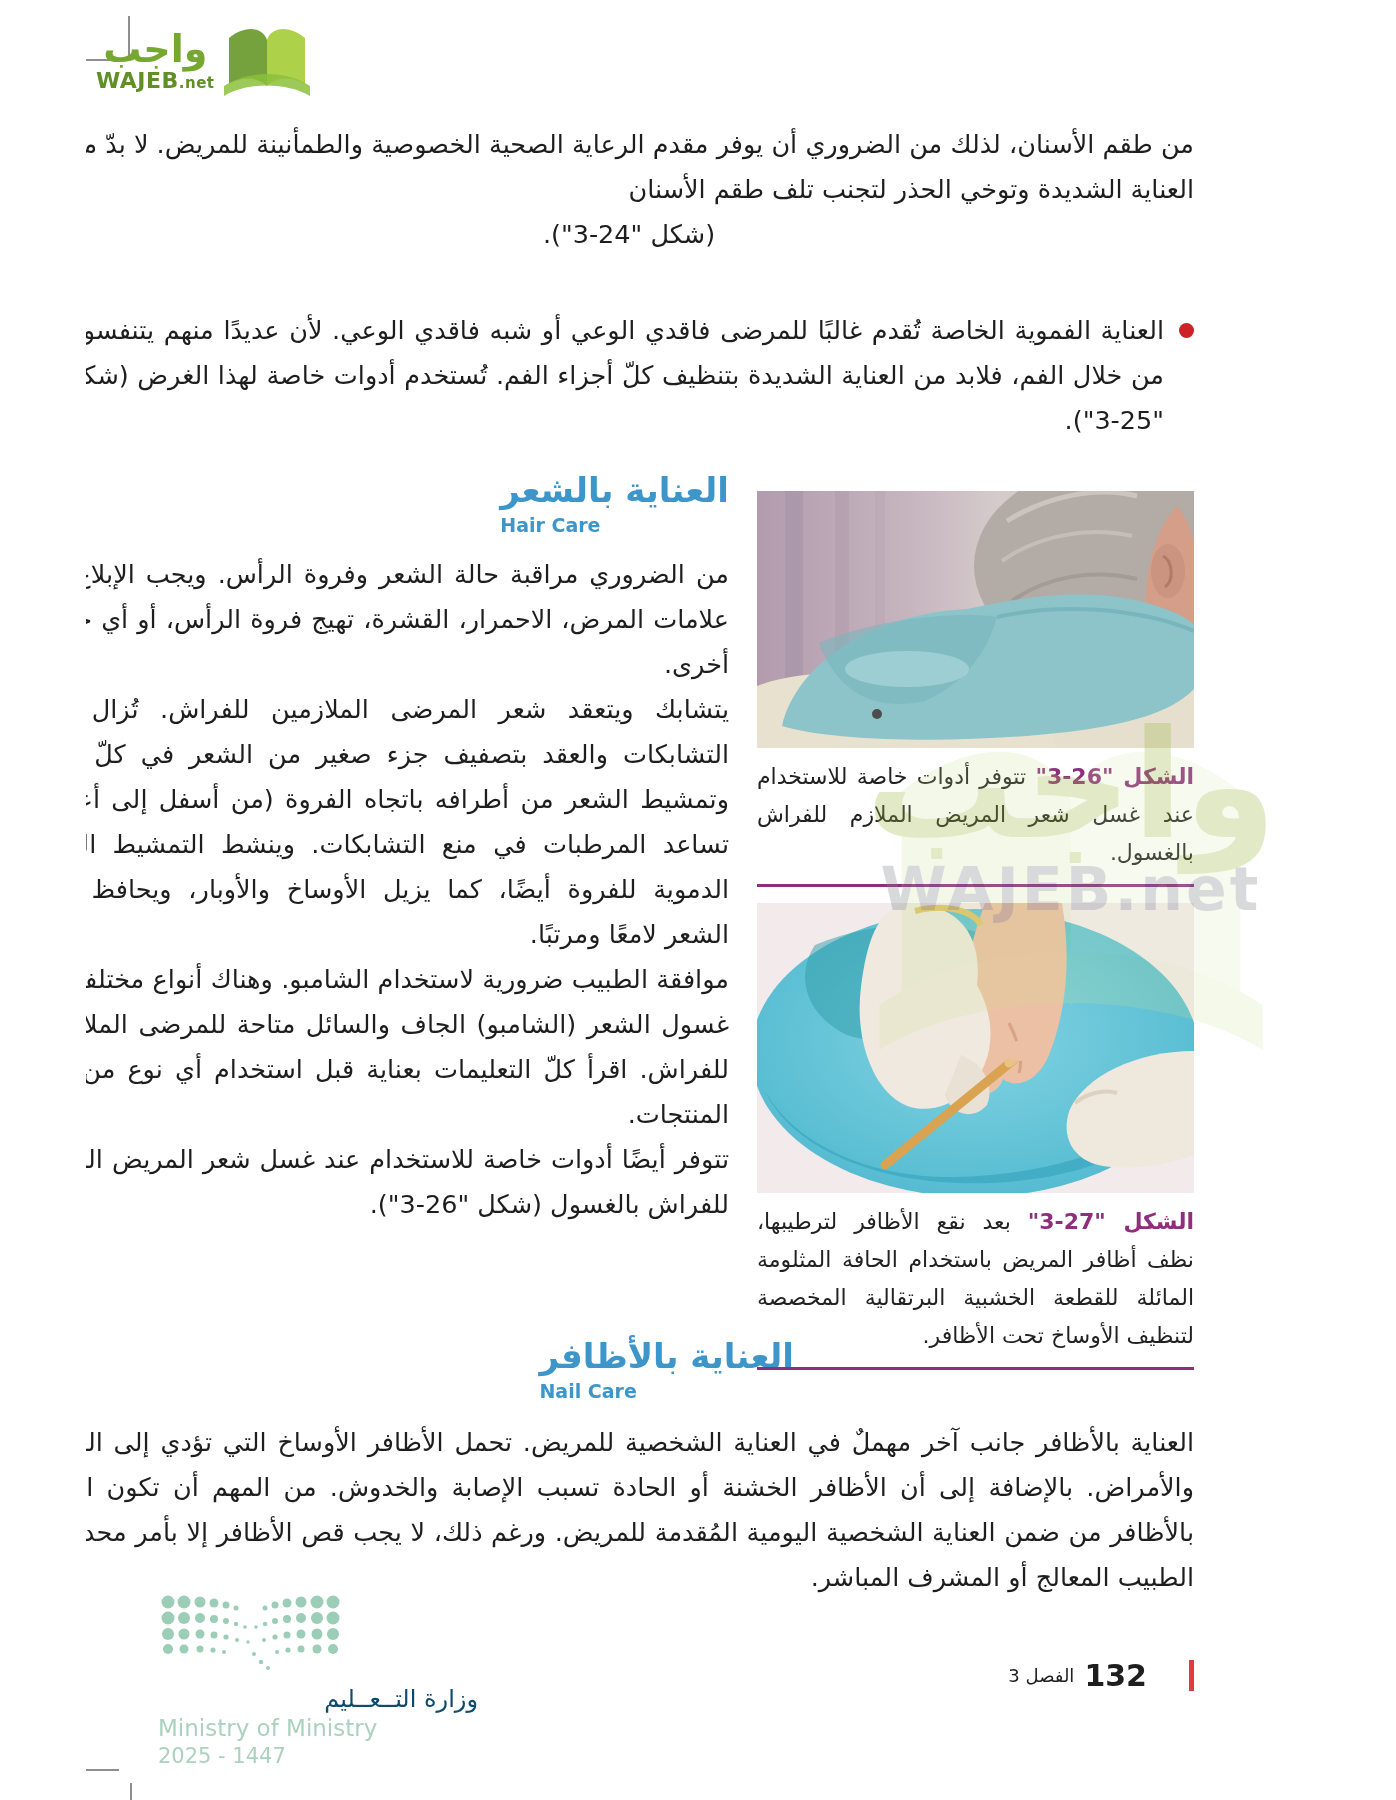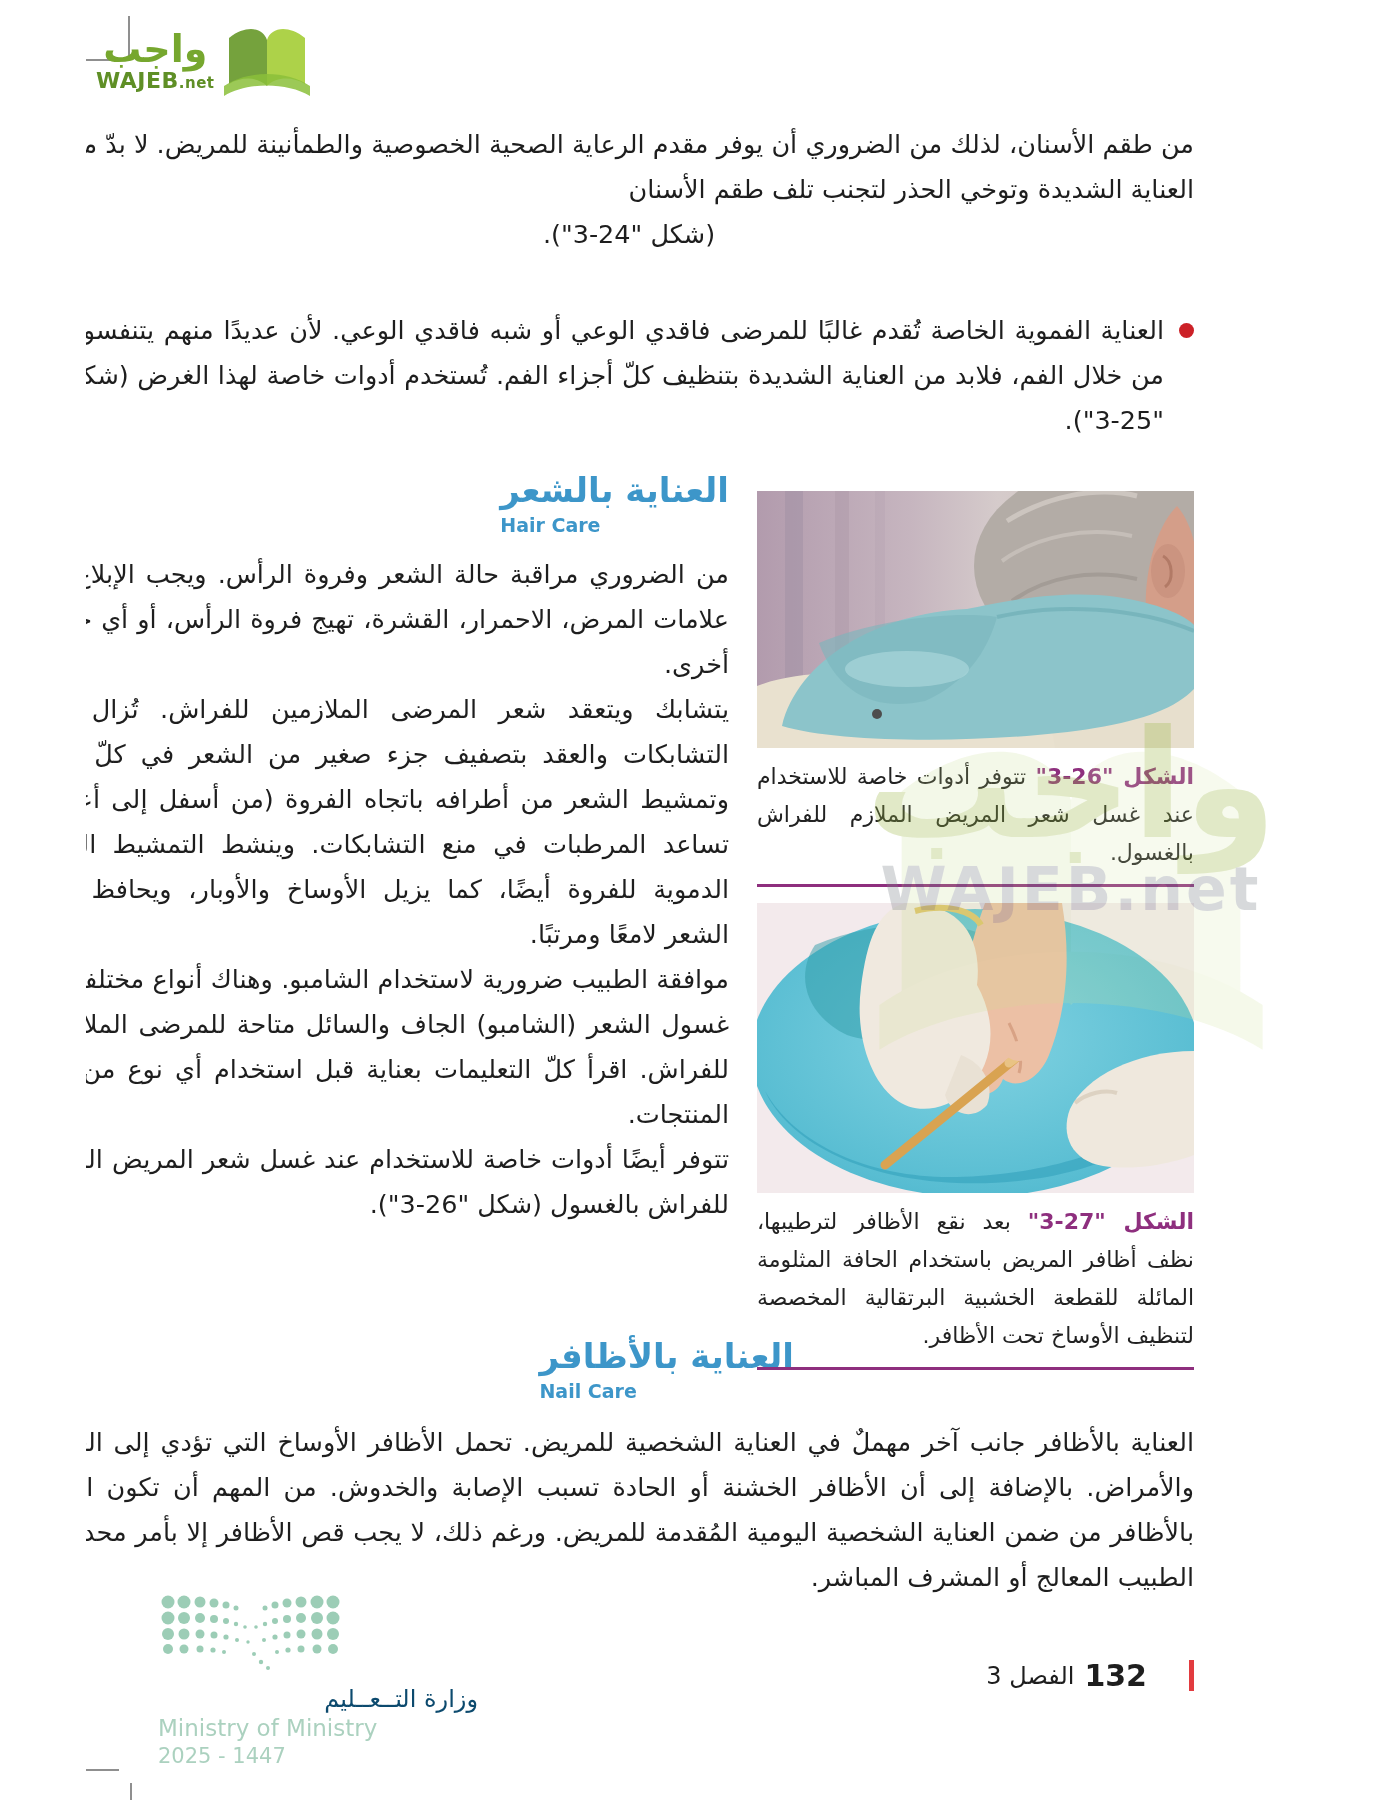--- a/index.html
+++ b/index.html
@@ -52,21 +52,21 @@
   
   .ministry{position:absolute;left:72px;top:1576px;width:320px;direction:ltr;color:#9fc9b6;}
   .ministry-dots{display:block;margin-bottom:14px;}
   .ministry-ar{font-size:24px;line-height:1.15;color:#0c4a6e;direction:rtl;text-align:right;}
   .ministry-en{font-size:23px;line-height:1.3;color:#abd1bf;}
   .ministry-years{font-size:21px;line-height:1.3;color:#abd1bf;}
   
   .footer{position:absolute;top:1644px;right:116px;display:flex;direction:rtl;align-items:center;}
   .footer-bar{width:5px;height:31px;background:#e23b3f;margin-left:42px;}
   .footer-page{font-size:30px;font-weight:bold;color:#1e1e1e;margin-left:10px;line-height:1;}
-  .footer-chapter{font-size:24px;color:#1e1e1e;line-height:1;}
+  .footer-chapter{font-size:18px;color:#1e1e1e;line-height:1;}
 </style>
 </head>
 <body>
 
 <div class="page">
 
   <span class="crop" style="left:42px;top:0;width:2px;height:40px;"></span>
   <span class="crop" style="left:0;top:43px;width:30px;height:2px;"></span>
   <span class="crop" style="left:1348px;top:0;width:2px;height:34px;"></span>
   <span class="crop" style="left:1362px;top:46px;width:34px;height:2px;"></span>

